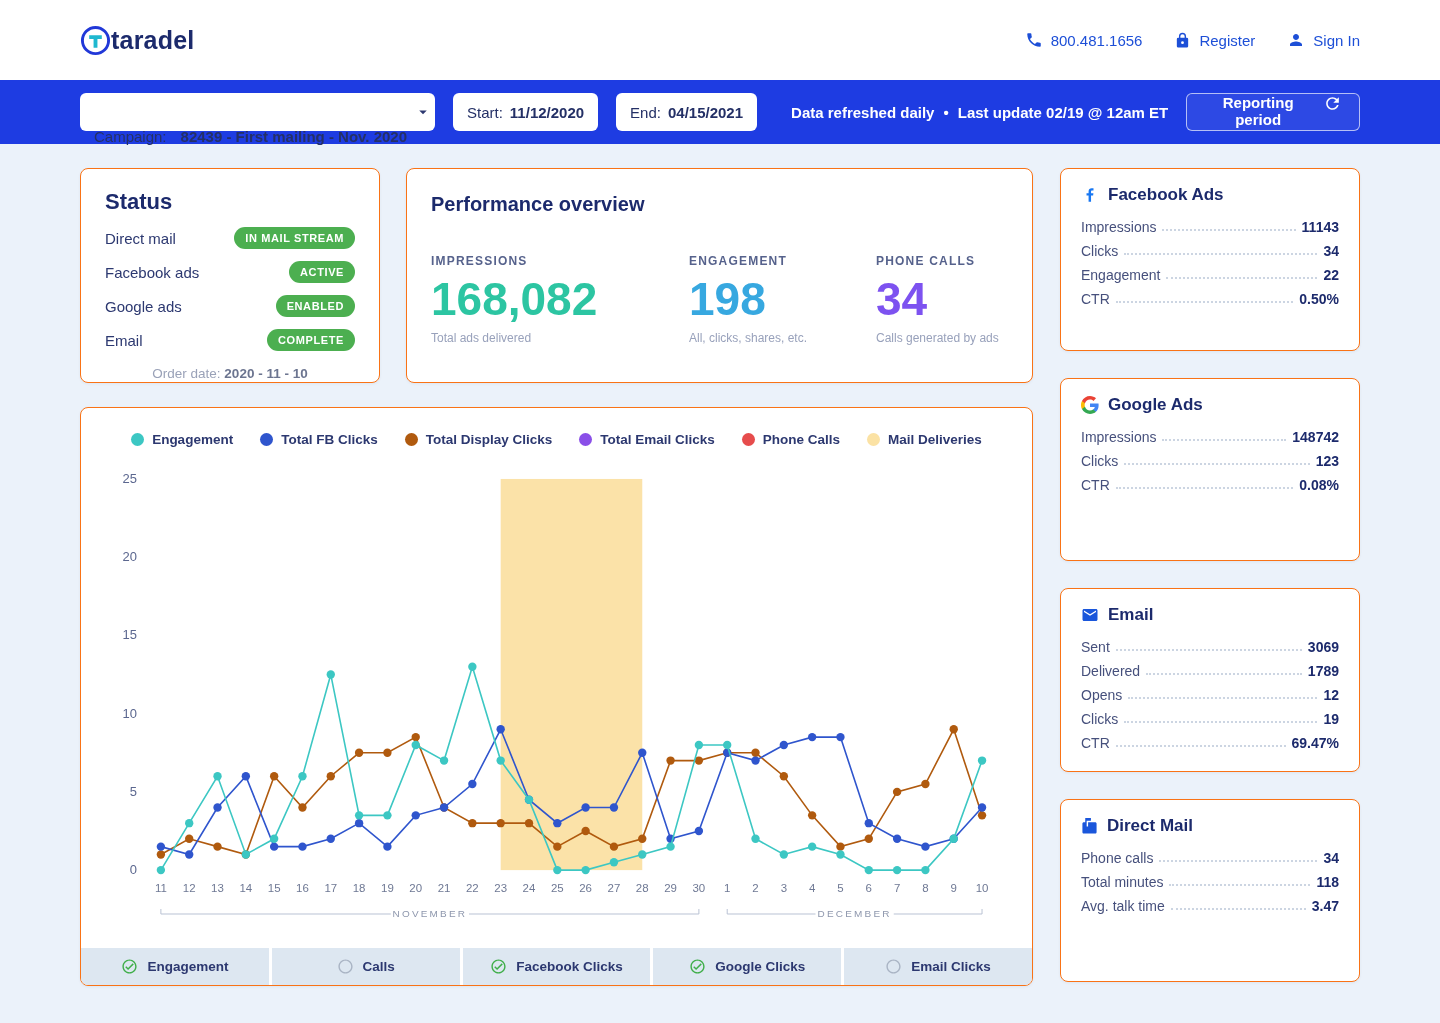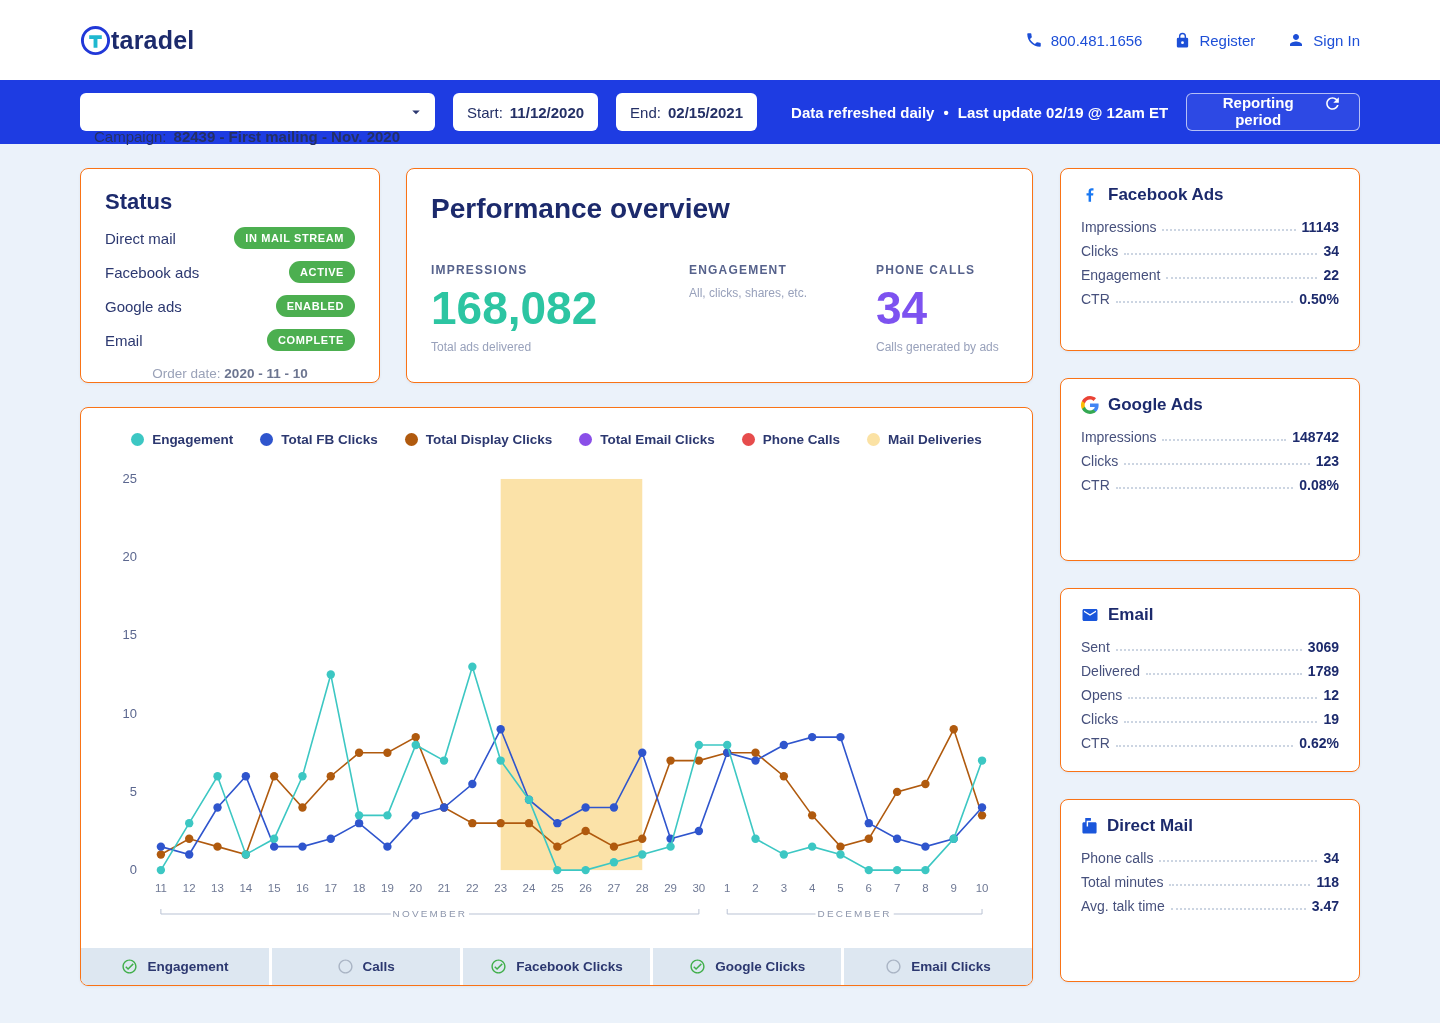--- a/index.html
+++ b/index.html
@@ -12,38 +12,38 @@
   .topbar{height:80px;background:#fff;display:flex;align-items:center;justify-content:space-between;padding:0 80px;}
   .brand{display:flex;align-items:center;cursor:pointer;}
   .brand-name{font-size:25px;font-weight:bold;color:#1c2a6c;letter-spacing:.2px;}
   .top-links{display:flex;align-items:center;gap:32px;}
   .top-link{display:flex;align-items:center;gap:8px;color:#1d4fd7;font-size:15px;cursor:pointer;}
   
   .bluebar{height:64px;background:#1e3ce2;display:flex;align-items:center;padding:0 80px;gap:18px;}
   .pill{background:#fff;border-radius:6px;height:38px;display:flex;align-items:center;gap:7px;padding:0 14px;font-size:15px;color:#243066;cursor:pointer;white-space:nowrap;}
   .pill b{font-weight:bold;}
   .campaign-pill{width:355px;justify-content:space-between;}
-  .pill-text{display:flex;align-items:center;gap:7px;margin-top:48px;}
+  .pill-text{display:flex;align-items:center;gap:14px;margin-top:48px;}
   .note{color:#fff;font-size:15px;font-weight:bold;display:flex;gap:9px;align-items:center;margin-left:16px;white-space:nowrap;}
   .report-btn{margin-left:auto;display:flex;gap:11px;background:rgba(255,255,255,.07);border:1px solid rgba(255,255,255,.65);color:#fff;font-size:15px;font-weight:bold;border-radius:6px;height:38px;padding:0 17px;cursor:pointer;font-family:inherit;}
   
   .main{display:flex;gap:27px;padding:24px 80px 20px;}
   .left-col{width:953px;}
   .row-top{display:flex;gap:26px;margin-bottom:24px;}
   .card{background:#fff;border:1px solid #f97316;border-radius:8px;box-shadow:0 1px 3px rgba(24,45,100,.06);}
   
   .status-card{width:300px;height:215px;padding:20px 24px;}
   .card-title{font-size:22px;font-weight:bold;color:#1c2a6c;}
   .status-row{display:flex;justify-content:space-between;align-items:center;margin-top:12px;font-size:15px;color:#2c3870;}
   .badge{font-size:11px;font-weight:bold;color:#fff;letter-spacing:.6px;padding:5px 11px;border-radius:13px;white-space:nowrap;}
   .order-date{margin-top:15px;text-align:center;font-size:13.5px;color:#9aa2b8;}
   .order-date b{color:#6c7590;}
   
   .perf-card{flex:1;height:215px;padding:24px;}
-  .perf-title{font-size:28px;font-weight:bold;color:#1c2a6c;}
+  .perf-title{font-size:20px;font-weight:bold;color:#1c2a6c;}
   .metrics{display:flex;margin-top:38px;}
   .metric:nth-child(1){width:258px;}
   .metric:nth-child(2){width:187px;}
   .metric:nth-child(3){flex:1;}
   .metric-label{font-size:12px;font-weight:bold;color:#56628c;letter-spacing:1.2px;}
   .metric-value{font-size:46px;font-weight:bold;margin-top:8px;line-height:1;}
   .metric-caption{font-size:12px;color:#98a1bb;margin-top:9px;}
   
   .chart-card{overflow:hidden;}
   .chart-legend{display:flex;justify-content:center;align-items:center;gap:27px;padding:24px 20px 16px;flex-wrap:nowrap;}
@@ -118,21 +118,21 @@
           <path fill="#2c3870" d="M7 10l5 5 5-5z"></path>
         </svg>
     </span>
   </div>
   <div class="pill">
     <span>Start:</span>
     <b>11/12/2020</b>
   </div>
   <div class="pill">
     <span>End:</span>
-    <b>02/15/2021</b>
+    <b>04/15/2021</b>
   </div>
   <div class="note">
     <span>Data refreshed daily</span>
     <span>•</span>
     <span>Last update 02/19 @ 12am ET</span>
   </div>
   <button class="report-btn">
     <span>Reporting period</span>
     <span style="display:flex;">
       <svg viewBox="0 0 24 24" width="19" height="19">
@@ -173,20 +173,21 @@
       <section class="card perf-card">
         <h2 class="perf-title">Performance overview</h2>
         <div class="metrics">
           <div class="metric">
             <div class="metric-label">IMPRESSIONS</div>
             <div class="metric-value" style="color: rgb(44, 197, 162);">168,082</div>
             <div class="metric-caption">Total ads delivered</div>
           </div>
           <div class="metric">
             <div class="metric-label">ENGAGEMENT</div>
+            <div class="metric-value" style="color: rgb(55, 168, 224);">198</div>
             <div class="metric-caption">All, clicks, shares, etc.</div>
           </div>
           <div class="metric">
             <div class="metric-label">PHONE CALLS</div>
             <div class="metric-value" style="color: rgb(125, 82, 240);">34</div>
             <div class="metric-caption">Calls generated by ads</div>
           </div>
         </div>
       </section>
     </div>
@@ -500,21 +501,21 @@
         <span class="stat-value">12</span>
       </div>
       <div class="stat-row">
         <span class="stat-label">Clicks</span>
         <span class="leader"></span>
         <span class="stat-value">19</span>
       </div>
       <div class="stat-row">
         <span class="stat-label">CTR</span>
         <span class="leader"></span>
-        <span class="stat-value">0.62%</span>
+        <span class="stat-value">69.47%</span>
       </div>
     </section>
 
     <section class="card side-card">
       <div class="side-title">
         <span style="display:flex;">
           <svg viewBox="0 0 24 24" width="17" height="17">
               <path fill="#1a56db" d="M20 6H10v6H8V4h6V0H6v6H4c-1.1 0-2 .9-2 2v12c0 1.1.9 2 2 2h16c1.1 0 2-.9 2-2V8c0-1.1-.9-2-2-2z"></path>
             </svg>
         </span>

